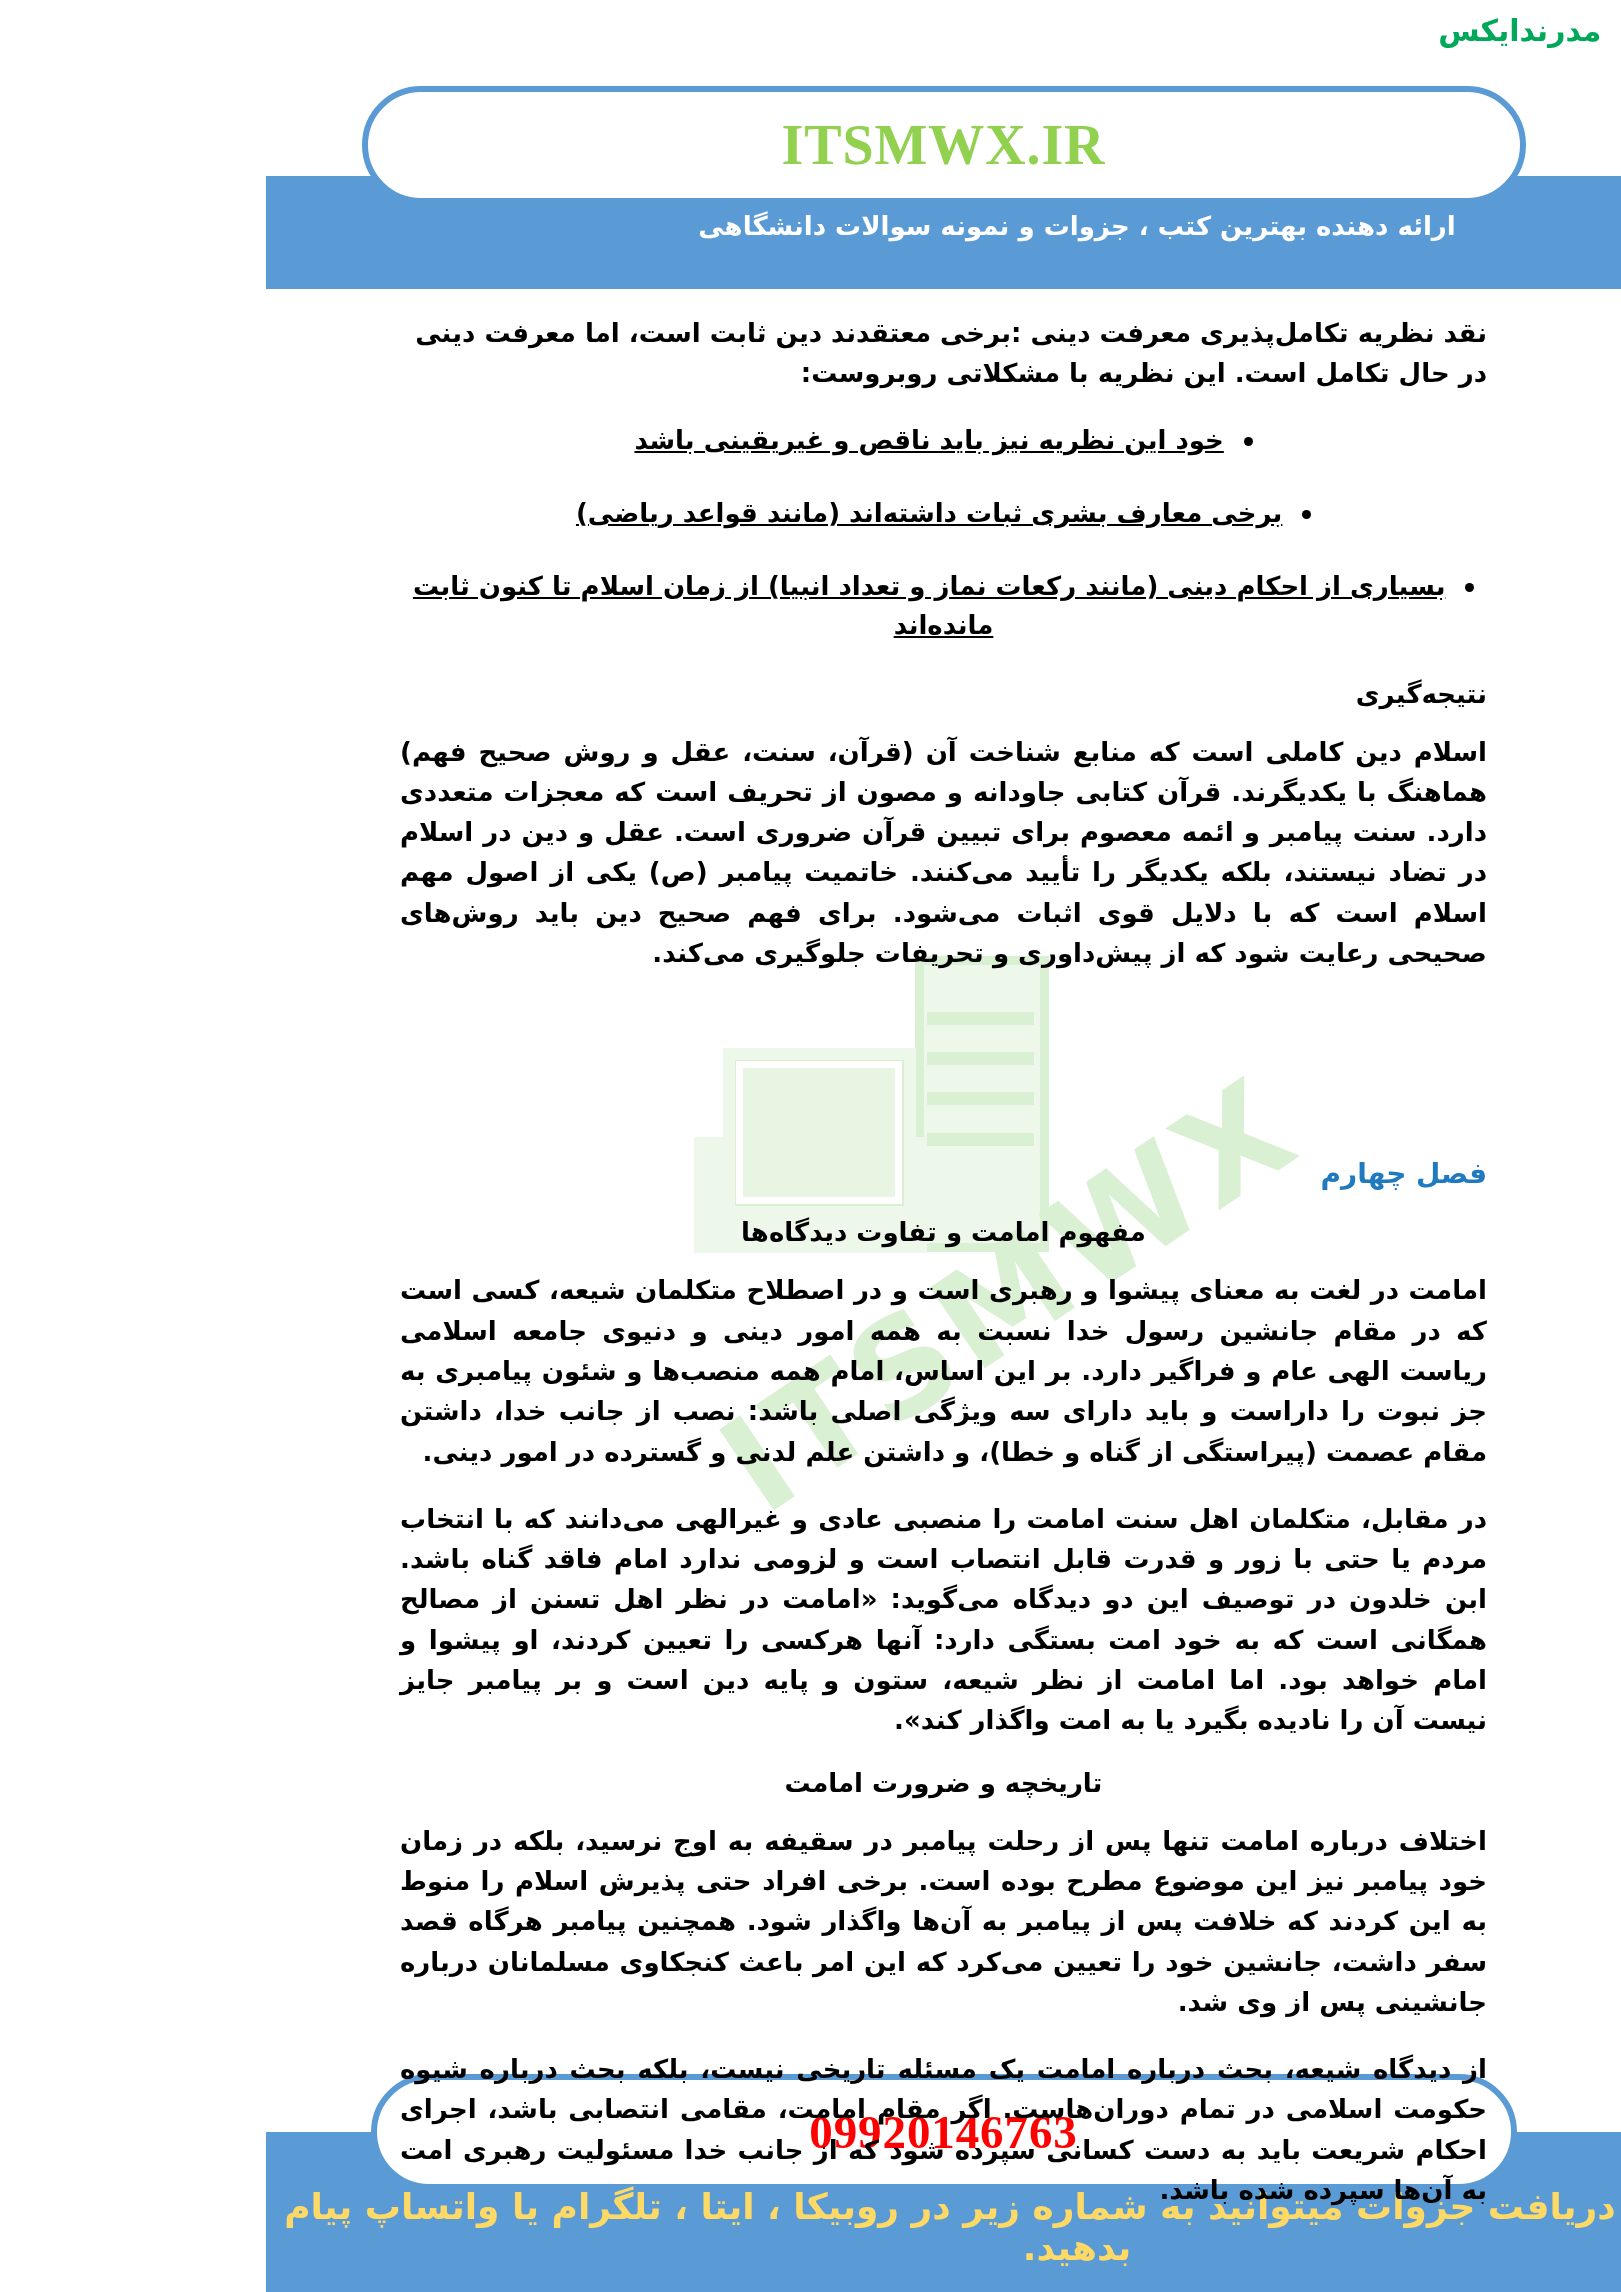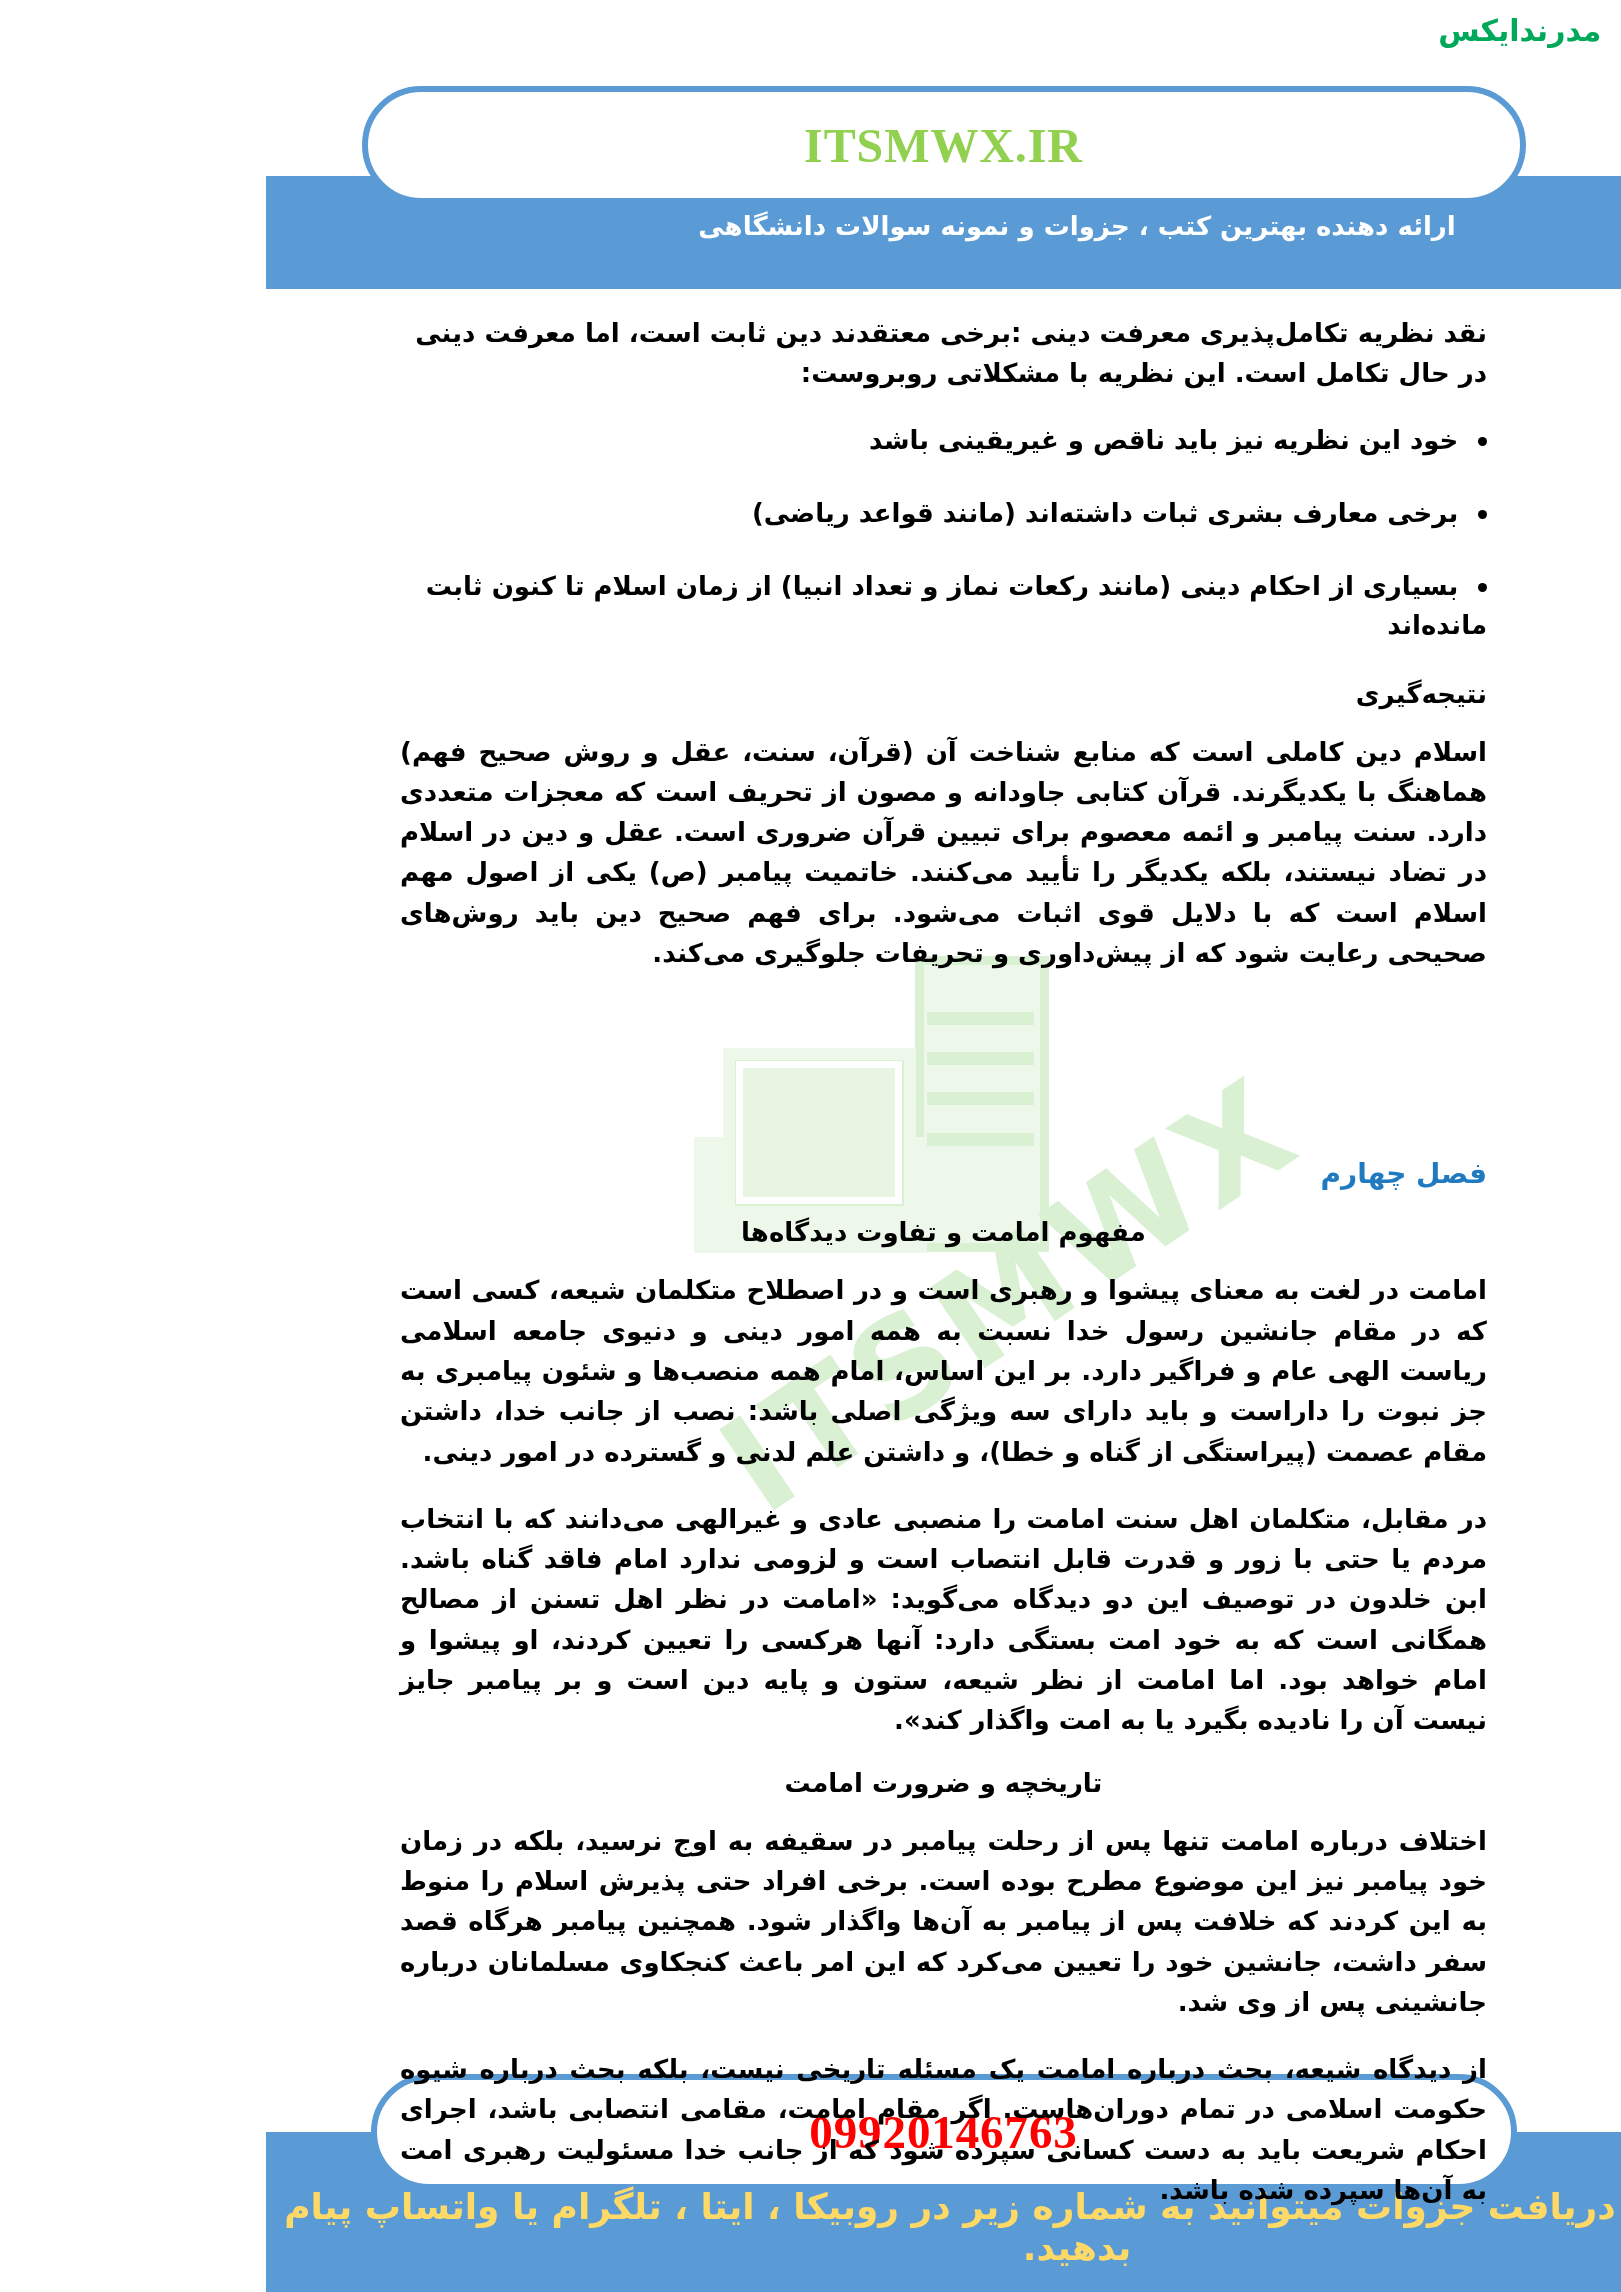--- a/index.html
+++ b/index.html
@@ -57,21 +57,21 @@
     position: absolute;
     top: 86px;
     left: 50%;
     transform: translateX(-50%);
     width: 1164px;
     height: 118px;
     display: flex;
     align-items: center;
     justify-content: center;
     color: #92d050;
-    font-size: 48px;
+    font-size: 56px;
     font-weight: bold;
     letter-spacing: 0.9px;
     direction: ltr;
     font-family: "Liberation Serif", "DejaVu Serif", serif;
   }
   .header-tagline {
     position: absolute;
     top: 211px;
     left: 0;
     width: 1622px;
@@ -177,22 +177,24 @@
     list-style: none;
     margin: 7.2px 0 25px 0;
     padding: 0;
   }
   .bullets li {
     position: relative;
     font-size: 26px;
     font-weight: bold;
     line-height: 1.5;
     color: #000;
+    text-align: center;
     margin: 16px 0 34px 0;
     padding: 0 0 0 0;
+    text-decoration: underline;
   }
   .bullets li .bullet-dot {
     display: inline-block;
     width: 9px;
     height: 9px;
     border-radius: 50%;
     background: #000;
     vertical-align: middle;
     margin-left: 19.7px;
     margin-right: 0;

